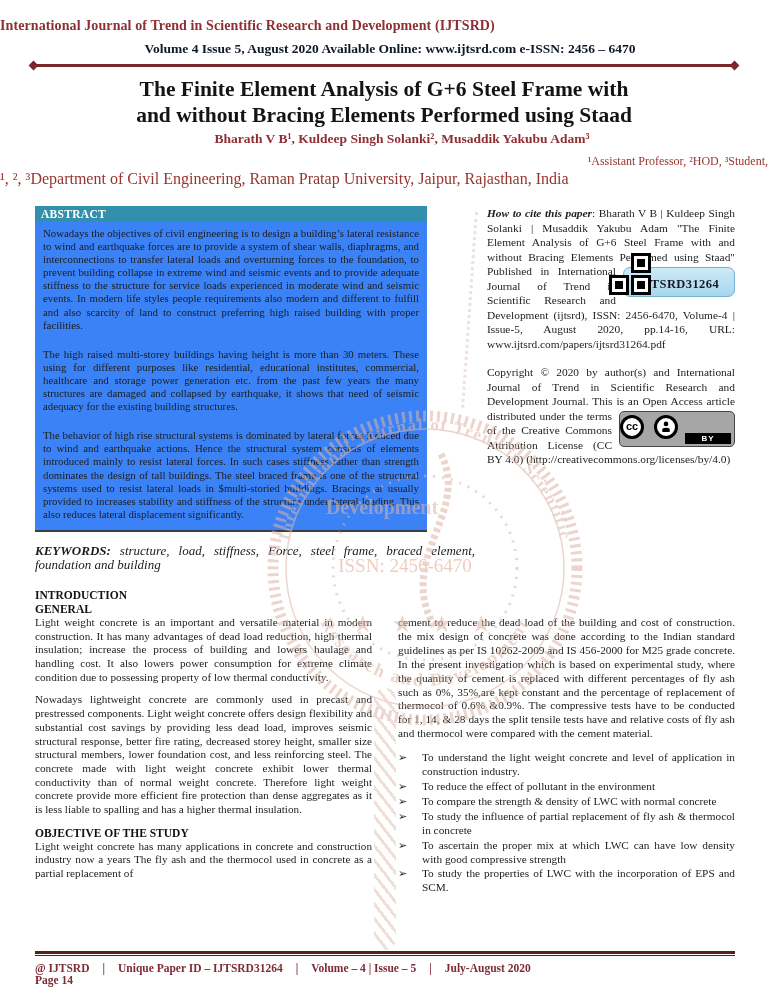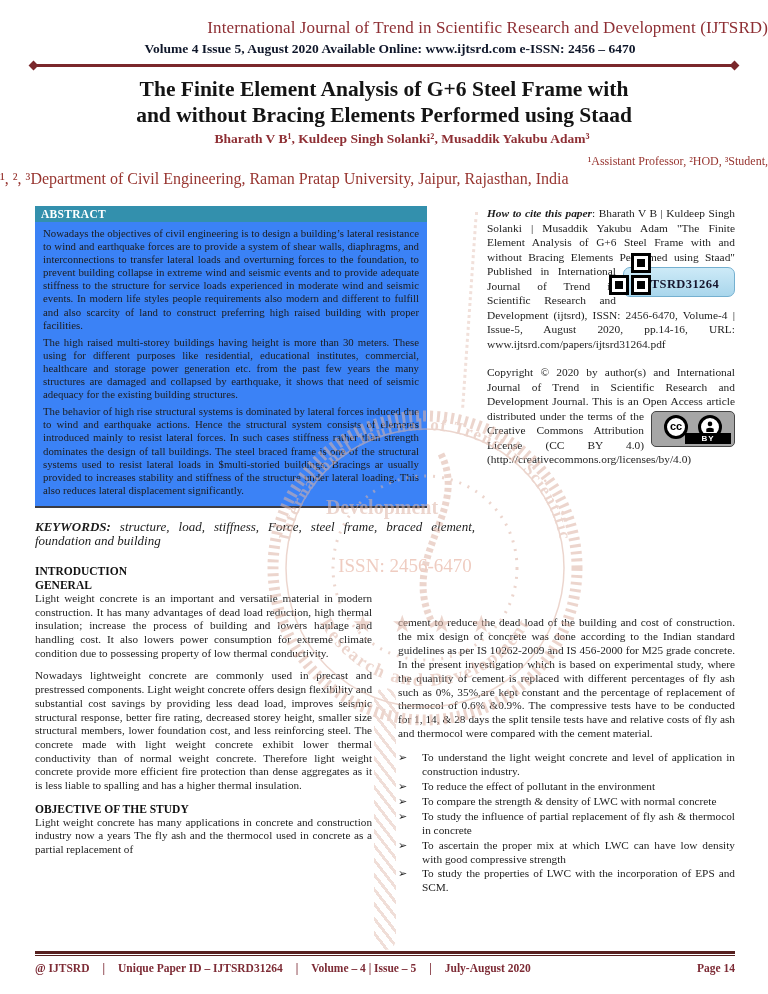--- a/index.html
+++ b/index.html
@@ -5,22 +5,22 @@
   * { margin:0; padding:0; box-sizing:border-box; }
   html,body { background:#e9e9e9; }
   .page {
     position:relative; width:768px; height:994px; margin:0 auto;
     background:#ffffff; overflow:hidden;
     font-family:"Liberation Serif","DejaVu Serif",serif;
     color:#1c1c1c;
   }
   
   .journal-title {
-    position:absolute; top:18px; left:0; right:0; text-align:right;
-    font-size:17px; font-weight:normal; color:#8e2f34; letter-spacing:.1px;
+    position:absolute; top:18px; left:0; right:0; text-align:left;
+    font-size:14px; font-weight:bold; color:#8e2f34; letter-spacing:.1px;
   }
   .volume-line {
     position:absolute; top:41px; left:12px; right:0; text-align:center;
     font-size:13.5px; font-weight:bold; color:#0f172a;
   }
   .header-rule { position:absolute; top:62px; left:32px; right:32px; display:flex; align-items:center; }
   .header-rule .line { flex:1; height:2.5px; background:#7a272b; }
   .header-rule .diamond { width:7px; height:7px; background:#7a272b; transform:rotate(45deg); margin:0 -2px; }
   
   .paper-title {
@@ -35,21 +35,21 @@
   .affil2 { position:absolute; top:170px; left:0; right:0; text-align:left; font-size:16px; color:#97342f; }
   
   .left-flow { position:absolute; left:35px; top:206px; width:440px; }
   .abstract-box { width:392px; border-bottom:2px solid #3c3c44; }
   .abstract-bar {
     background:#3390ad; color:#ffffff; font-weight:bold;
     font-size:11.5px; padding:2px 6px; letter-spacing:.3px;
   }
   .abstract-body { background:#3b82f6; padding:5px 8px 9px 8px; }
   .abstract-body p { font-size:10.8px; line-height:13.1px; text-align:justify; }
-  .abstract-body p + p { margin-top:4px; }
+  .abstract-body p + p { margin-top:16px; }
   .keywords { margin-top:12px; font-size:13px; line-height:14.5px; text-align:justify; font-style:italic; }
   .keywords .kw-label { font-weight:bold; }
   .intro-block { margin-top:15px; width:337px; font-size:11.2px; line-height:13.7px; }
   .intro-block h3 { font-size:11.5px; line-height:14px; font-weight:bold; color:#111; }
   .intro-block p { text-align:justify; }
   .para-gap { height:9px; }
   
   .right-flow { position:absolute; left:487px; top:206px; width:248px; font-size:11.4px; line-height:14.5px; }
   .right-flow p { text-align:justify; }
   .cite-label { font-weight:bold; font-style:italic; }
@@ -66,23 +66,23 @@
     background-size:8px 8px, 13px 13px;
     background-position:0 0, 3px 5px;
     outline:3px solid #fff; outline-offset:-3px;
   }
   .qr-finder { position:absolute; width:20px; height:20px; border:3px solid #000; background:#fff; }
   .qr-finder::after { content:""; position:absolute; inset:3px; background:#000; }
   .qr-finder.tl { top:1px; left:1px; } .qr-finder.tr { top:1px; right:1px; } .qr-finder.bl { bottom:1px; left:1px; }
   .qr-label { text-align:center; font-weight:bold; font-size:12.5px; color:#16162e; padding:3px 0 1px 0; letter-spacing:.4px; }
   .copyright-para { margin-top:14px; }
   .cc-badge {
-    float:right; position:relative; width:84px; height:36px; margin:2px 0 2px 7px;
+    float:right; position:relative; width:116px; height:36px; margin:2px 0 2px 7px;
     background:#a6a6a6; border:1px solid #454545; border-radius:5px;
-    display:flex; align-items:flex-start; justify-content:center; gap:10px; padding-top:3px;
+    display:flex; align-items:flex-start; gap:10px; padding-top:3px;
   }
   .cc-circle {
     width:24px; height:24px; border:3px solid #000; border-radius:50%;
     background:#fff; display:flex; align-items:center; justify-content:center;
     font-weight:bold; font-size:11px; color:#000;
     font-family:"Liberation Sans","DejaVu Sans",sans-serif;
   }
   .cc-circle svg { width:14px; height:14px; }
   .by-bar {
     position:absolute; right:3px; bottom:2px; width:46px; height:11px; background:#000;
@@ -104,21 +104,21 @@
     background:repeating-linear-gradient(52deg, rgba(221,180,166,.8) 0 3px, transparent 3px 9px);
   }
   .wm-rope-right { position:absolute; left:468px; top:212px; height:196px; width:0;
     border-left:3px dotted rgba(221,180,166,.75); transform:rotate(4deg); }
   
   .footer { position:absolute; left:35px; right:33px; top:951px; }
   .footer .fline1 { height:3px; background:#56201f; }
   .footer .fline2 { height:1px; background:#56201f; margin-top:1px; }
   .footer-row {
     display:flex; justify-content:space-between; margin-top:6px;
-    font-size:11.5px; font-weight:bold; color:#7d2b35;
+    font-size:11.5px; font-weight:bold; color:#7d2b35;flex-direction:column;
   }
   .footer-left span { margin-right:0; }
   .footer-left .sep { margin:0 13px; }
   svg text { font-family:"Liberation Serif","DejaVu Serif",serif; }
 </style>
 </head>
 <body>
 
 <div class="page">
 

